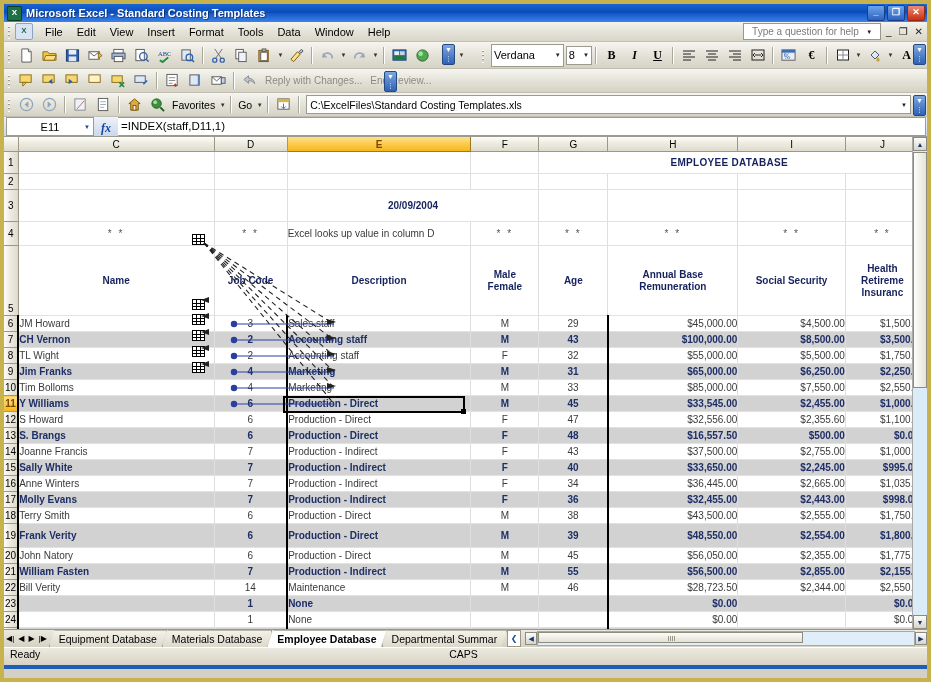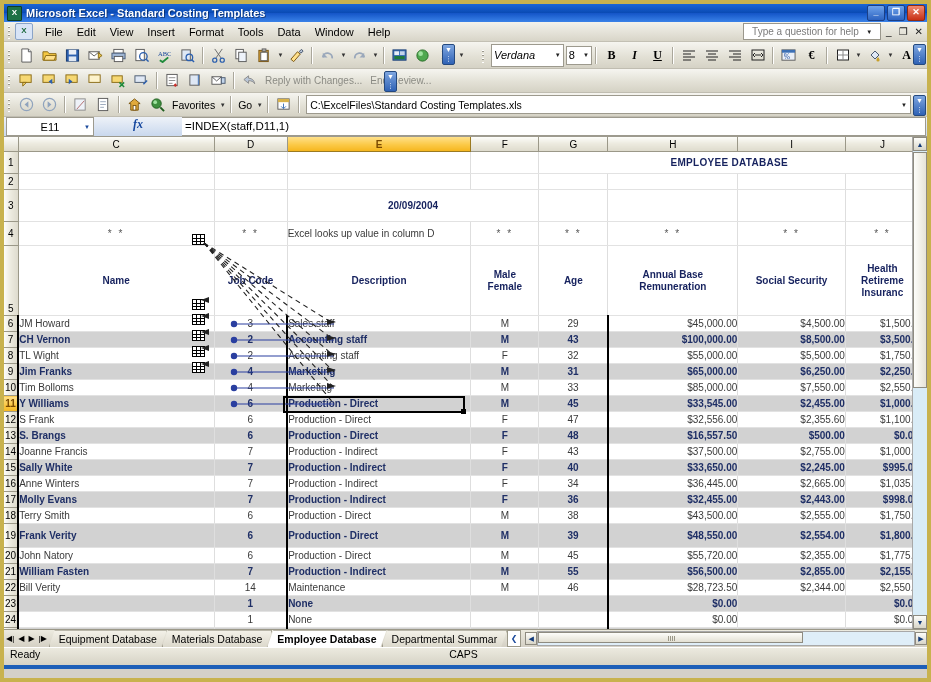--- a/index.html
+++ b/index.html
@@ -84,43 +84,42 @@
     font-size:6px;color:#333;flex:none;}
   .tbhandle{
     position:absolute;right:1px;top:2px;width:11px;height:19px;
     background:linear-gradient(180deg,#7ea6e0,#2f62b5);
     border:1px solid #24497f;border-radius:2px;
     color:#fff;font-size:7px;text-align:center;line-height:9px;
   }
   .fontbox{
     width:112px;height:17px;background:#fff;border:1px solid #9d9a8e;
     font-size:11px;padding:2px 2px;line-height:16px;display:flex;justify-content:space-between;
-    align-items:center;margin-left:2px;font-style:italic;
+    align-items:center;margin-left:2px;
   }
   .sizebox{
     width:34px;height:17px;background:#fff;border:1px solid #9d9a8e;
     font-size:11px;padding:0 2px;line-height:16px;display:flex;justify-content:space-between;
     align-items:center;margin-left:2px;
   }
   .cbarr{font-size:6px;color:#222;}
   .fmtbtn{font-size:12px;font-weight:bold;font-family:"Liberation Serif",serif;color:#000;}
   .reviewlbl{font-size:10px;color:#8b8b84;white-space:nowrap;padding:0 4px;}
   .addrbox{
     height:17px;background:#fff;border:1px solid #9d9a8e;flex:1;min-width:0;
     font-size:10.5px;padding:0 3px;line-height:16px;margin-left:3px;margin-right:16px;
     display:flex;justify-content:space-between;align-items:center;color:#000;
   }
   .weblbl{font-size:10.5px;color:#000;padding:0 3px;white-space:nowrap;}
 
   
   .fbar{
-    height:19px;display:flex;align-items:flex-start;
+    height:19px;display:flex;align-items:flex-end;
     background:linear-gradient(180deg,#eef2f8,#c9d8ee);
     border-bottom:1px solid #9d9a8e;
-    gap:32px;
   }
   .namebox{
     width:86px;height:17px;background:#fff;border:1px solid #9d9a8e;
     margin-left:2px;display:flex;align-items:center;justify-content:center;
     font-size:11px;position:relative;flex:none;
   }
   .namebox .nb-arr{position:absolute;right:3px;font-size:6px;color:#1b4a9c;}
   .fbtns{display:flex;align-items:center;gap:7px;padding:0 7px;color:#8d8d8d;font-size:11px;}
   .fx{font-style:italic;font-family:"Liberation Serif",serif;font-weight:bold;color:#15479e;font-size:12px;}
   .finput{
@@ -782,21 +781,21 @@
             <td class="cell ctr navy">6</td>
             <td class="cell  navy bRight bLeft">Production - Direct</td>
             <td class="cell ctr navy">M</td>
             <td class="cell ctr navy">45</td>
             <td class="cell rt navy bLeft">$33,545.00</td>
             <td class="cell rt navy">$2,455.00</td>
             <td class="cell rt navy bRight">$1,000.0</td>
           </tr>
           <tr style="height: 15.6px;">
             <td class="rowhdr">12</td>
-            <td class="cell  plain bLeft">S Frank</td>
+            <td class="cell  plain bLeft">S Howard</td>
             <td class="cell ctr plain">6</td>
             <td class="cell  plain bRight bLeft">Production - Direct</td>
             <td class="cell ctr plain">F</td>
             <td class="cell ctr plain">47</td>
             <td class="cell rt plain bLeft">$32,556.00</td>
             <td class="cell rt plain">$2,355.60</td>
             <td class="cell rt plain bRight">$1,100.0</td>
           </tr>
           <tr class="r-alt" style="height: 15.6px;">
             <td class="rowhdr">13</td>
@@ -875,21 +874,21 @@
             <td class="cell rt navy">$2,554.00</td>
             <td class="cell rt navy bRight">$1,800.0</td>
           </tr>
           <tr style="height: 15.6px;">
             <td class="rowhdr">20</td>
             <td class="cell  plain bLeft">John Natory</td>
             <td class="cell ctr plain">6</td>
             <td class="cell  plain bRight bLeft">Production - Direct</td>
             <td class="cell ctr plain">M</td>
             <td class="cell ctr plain">45</td>
-            <td class="cell rt plain bLeft">$55,720.00</td>
+            <td class="cell rt plain bLeft">$56,050.00</td>
             <td class="cell rt plain">$2,355.00</td>
             <td class="cell rt plain bRight">$1,775.0</td>
           </tr>
           <tr class="r-alt" style="height: 15.6px;">
             <td class="rowhdr">21</td>
             <td class="cell  navy bLeft">William Fasten</td>
             <td class="cell ctr navy">7</td>
             <td class="cell  navy bRight bLeft">Production - Indirect</td>
             <td class="cell ctr navy">M</td>
             <td class="cell ctr navy">55</td>

